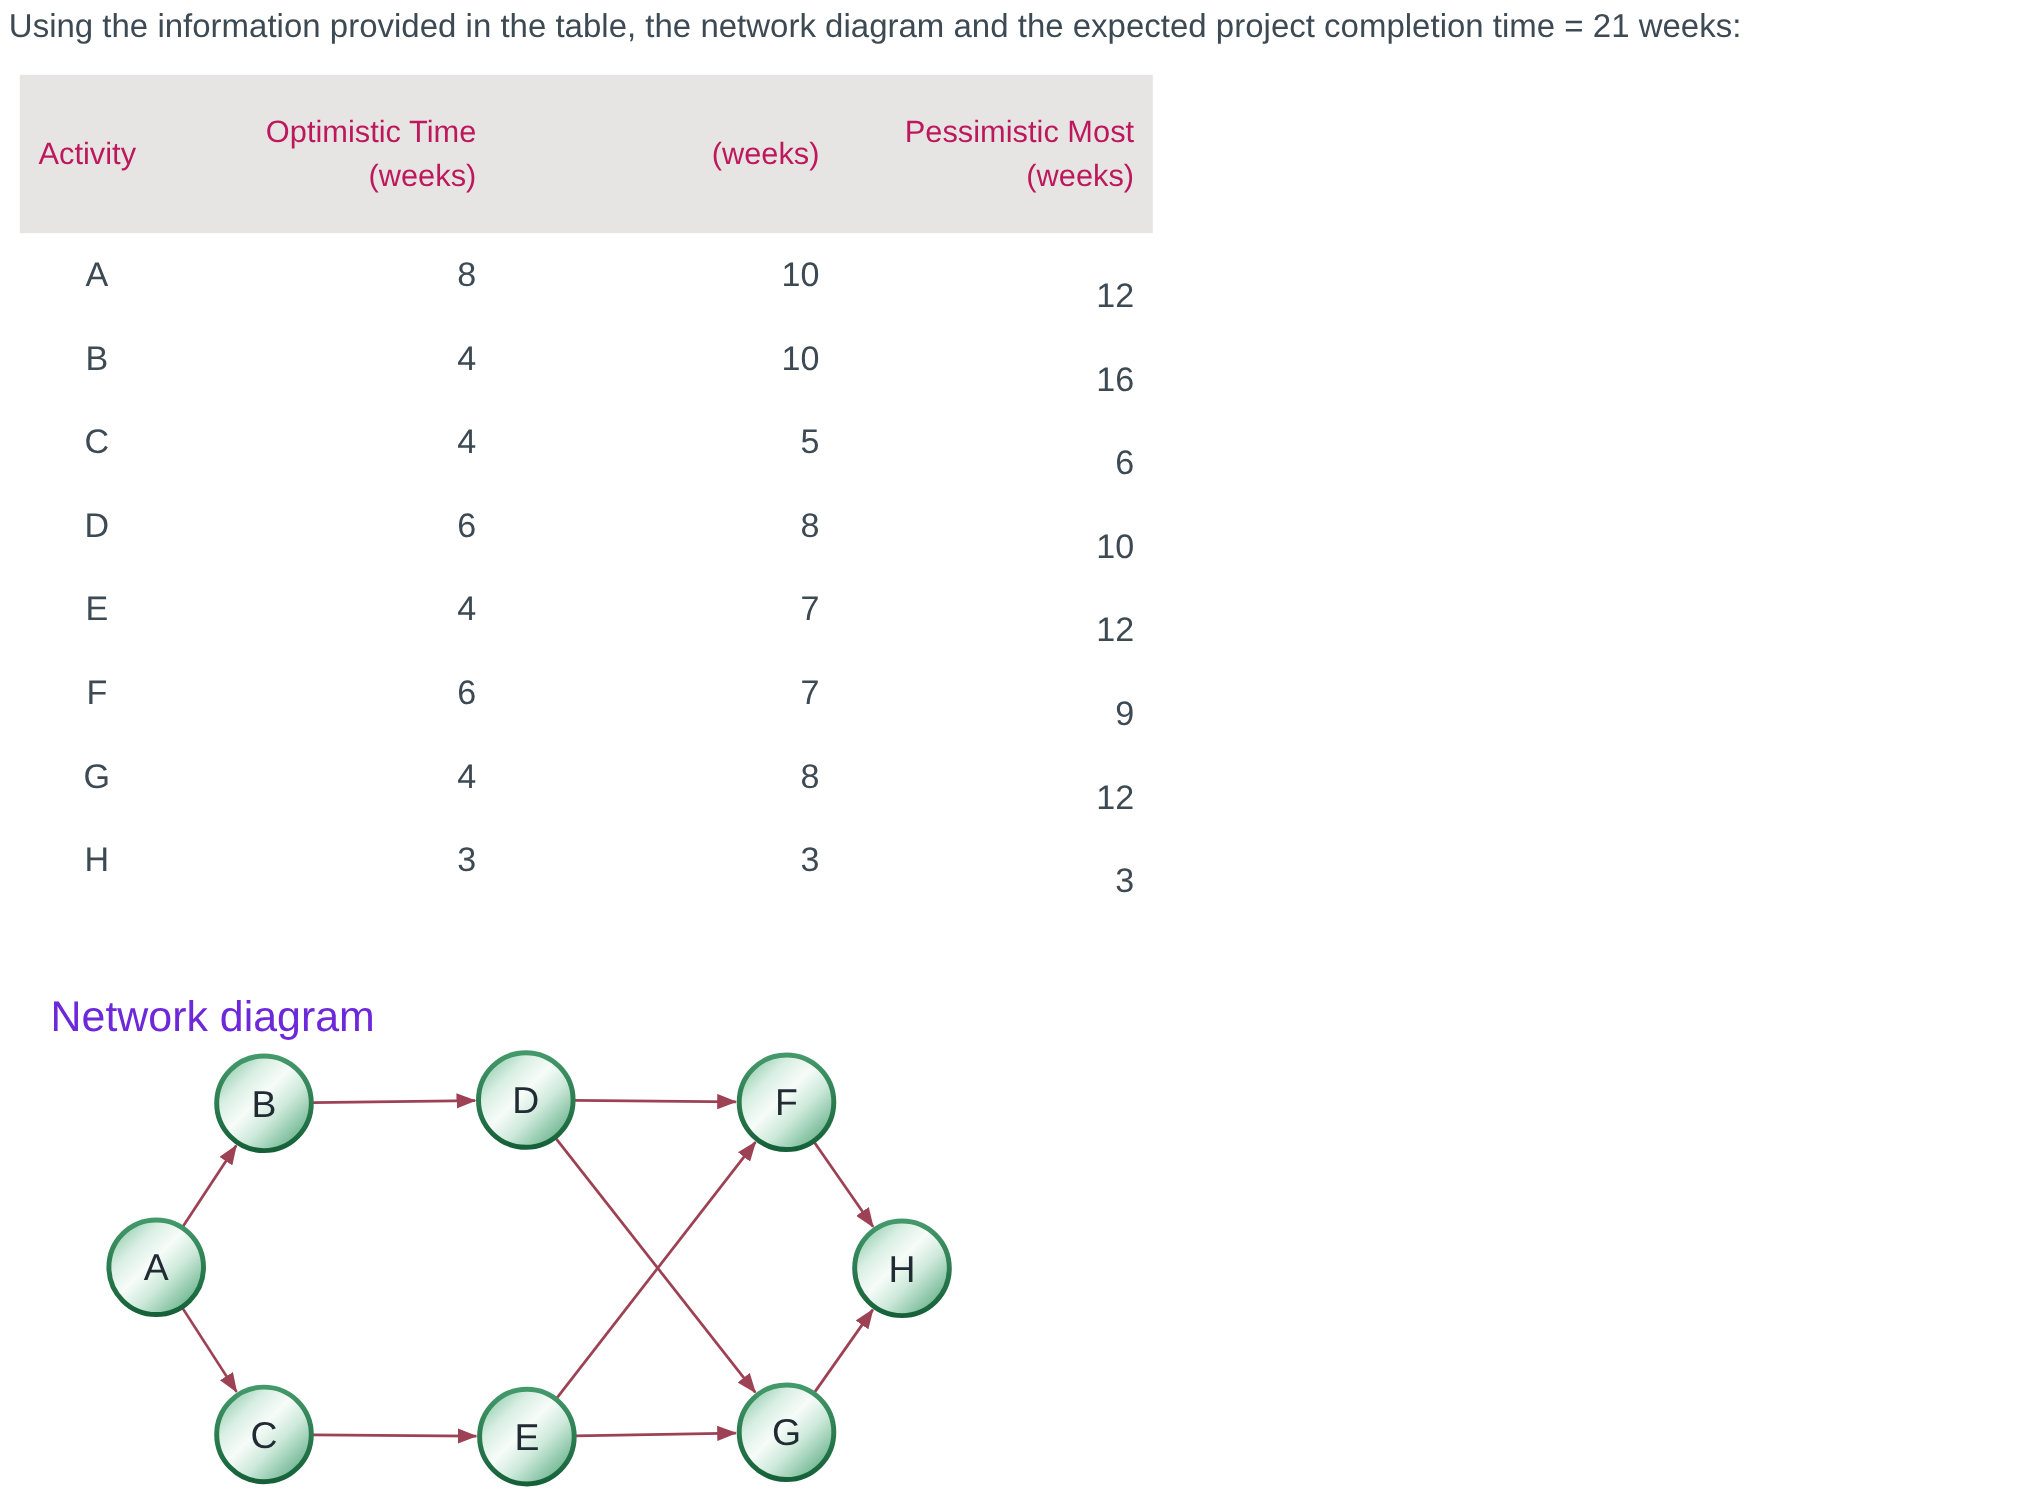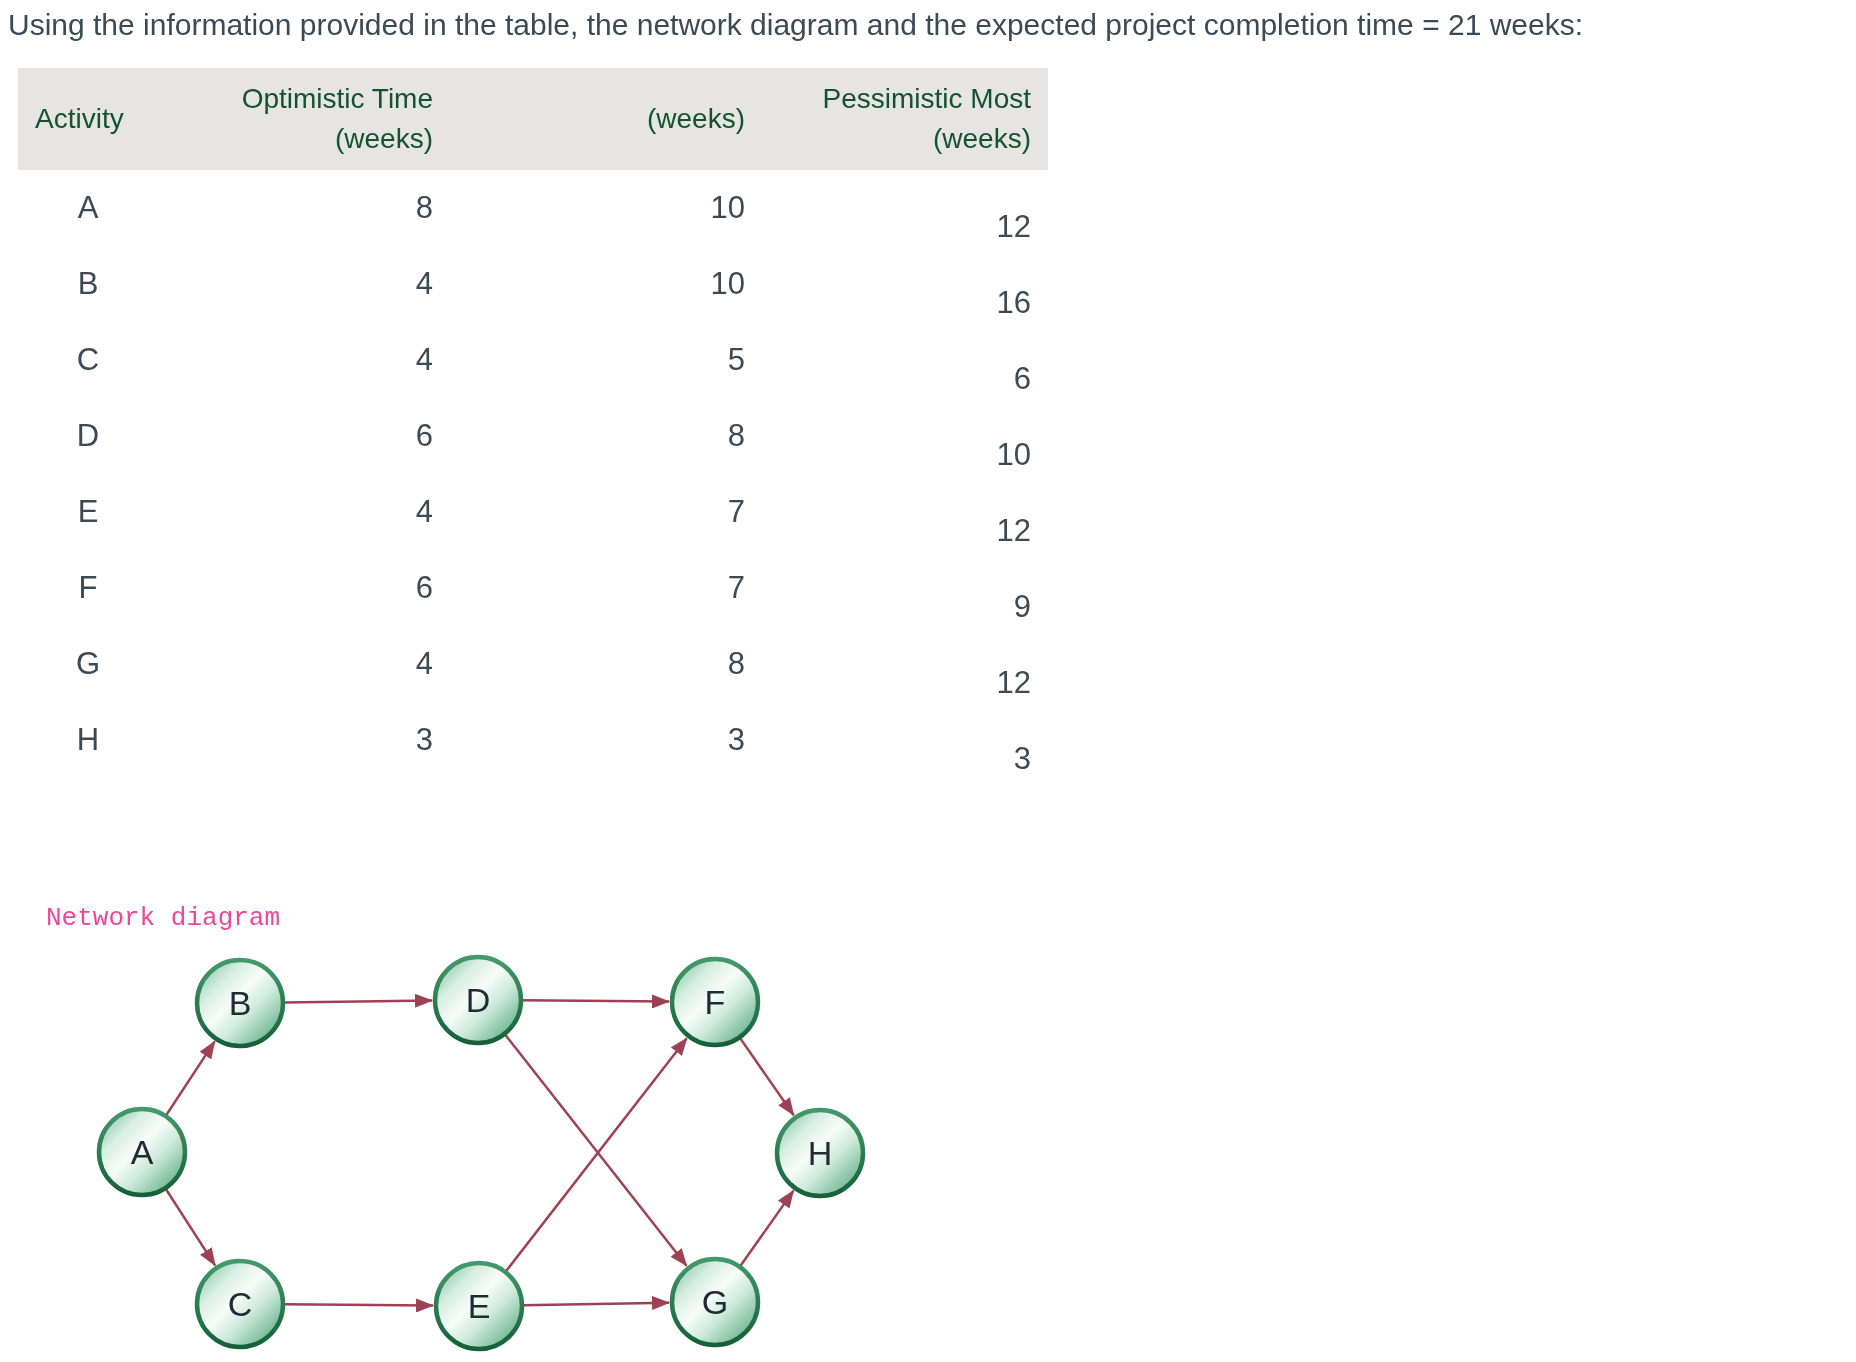--- a/index.html
+++ b/index.html
@@ -30,23 +30,23 @@
   .activity-table {
     position: absolute;
     left: 18px;
     top: 68px;
     width: 1030px;
   }
   .thead {
     display: grid;
     grid-template-columns: 140px 275px 312px 303px;
     background: #e6e5e4;
-    height: 102px;
+    height: 144px;
     align-items: center;
-    color: #14532d;
+    color: #be185d;
     font-size: 28px;
   }
   .th-activity {
     padding-left: 17px;
   }
   .th-num {
     text-align: right;
     line-height: 40px;
   }
   .th-num.pad {
@@ -60,23 +60,23 @@
     color: #3d4a54;
     font-size: 31px;
   }
   .td-activity { text-align: center; }
   .td-num { text-align: right; }
   .td-num.pad { padding-right: 17px; margin-top: 38px; }
   .diagram-caption {
     position: absolute;
     left: 46px;
     top: 903px;
-    font-family: Liberation Mono, monospace;
-    font-size: 26px;
-    color: #ec4899;
+    font-family: Liberation Sans, sans-serif;
+    font-size: 39px;
+    color: #6d28d9;
   }
   .network-svg {
     position: absolute;
     left: 60px;
     top: 940px;
   }
   .node-label {
     font-family: "Liberation Sans", sans-serif;
     font-size: 34px;
     fill: #212b33;

